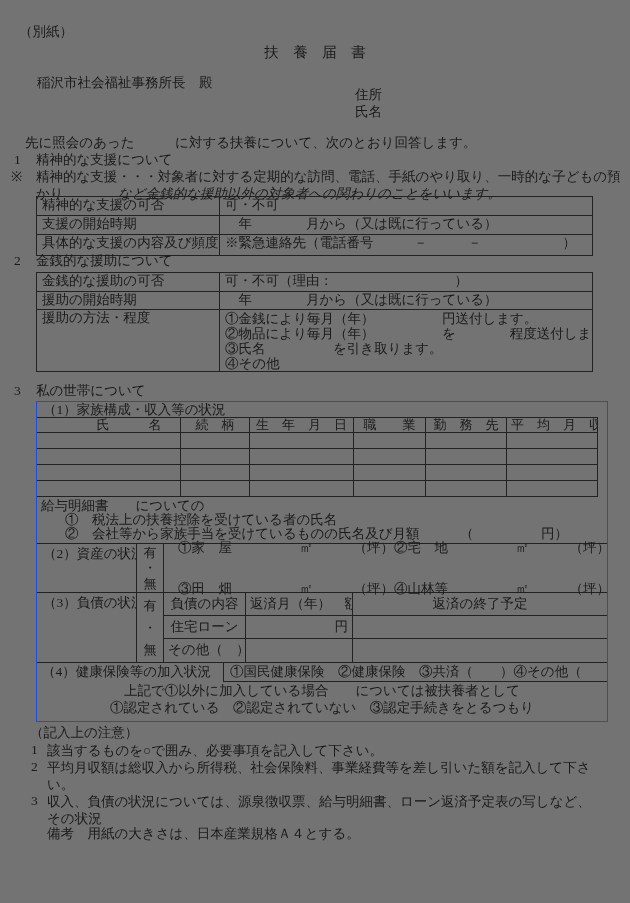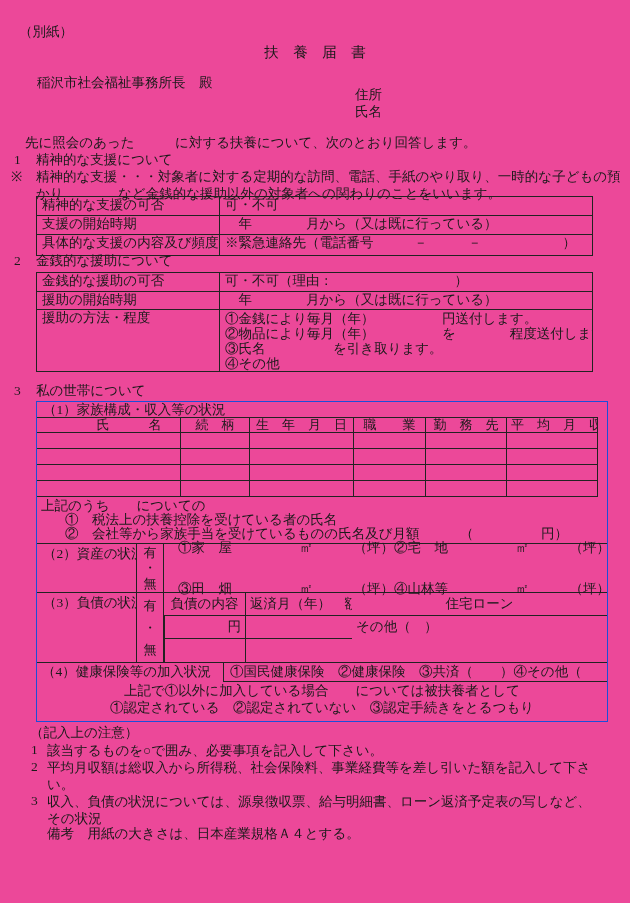--- a/index.html
+++ b/index.html
@@ -1,18 +1,18 @@
 <!DOCTYPE html>
 <html><head>
 <meta charset="utf-8">
 <style>
   html,body{margin:0;padding:0;background:#e8e8e8;}
   .page{
     position:relative;width:630px;height:903px;margin:0 auto;
-    background:#ec4899;color:#1a1a1a;
+    background:#737373;color:#1a1a1a;
     font-family:"Liberation Serif","DejaVu Serif",serif;
     font-size:13.5px;line-height:1.25;
   }
   .abs{position:absolute;}
   .center{left:0;right:0;text-align:center;}
   .heading{display:flex;}
   .heading .no{width:22px;flex:0 0 22px;}
   .notemark{width:25px;flex:0 0 25px;}
   table.frm{border-collapse:collapse;width:557px;table-layout:fixed;}
   table.frm td{border:1px solid #222;padding:0 5px;vertical-align:top;
@@ -65,21 +65,21 @@
   <div class="abs" style="left:25px;top:135px;">先に照会のあった　　　に対する扶養について、次のとおり回答します。</div>
 
   <div class="abs heading" style="left:14px;top:152px;">
     <span class="no">1</span>
     <span>精神的な支援について</span>
   </div>
   <div class="abs heading" style="left:11px;top:169px;">
     <span class="notemark">※</span>
     <span>精神的な支援・・・対象者に対する定期的な訪問、電話、手紙のやり取り、一時的な子どもの預かり</span>
   </div>
-  <div class="abs" style="left:118px;top:186px;">など金銭的な援助以外の対象者への関わりのことをいいます。</div>
+  <div class="abs" style="left:118px;top:186px;font-style:italic;">など金銭的な援助以外の対象者への関わりのことをいいます。</div>
 
   <table class="frm abs" style="left:36px;top:196px;">
     <tbody>
         <tr>
       <td class="lbl" style="height:18px;">精神的な支援の可否</td>
       <td>可・不可</td>
     </tr>
     <tr>
       <td class="lbl" style="height:18px;">支援の開始時期</td>
       <td>　年　　　　月から（又は既に行っている）</td>
@@ -166,21 +166,21 @@
             <td></td>
             <td></td>
             <td></td>
             <td></td>
             <td></td>
           </tr>
     </tbody>
       </table>
 
     <div class="s3notes">
-      <div>上記のうち　　についての</div>
+      <div>給与明細書　　についての</div>
       <div class="ind">①　税法上の扶養控除を受けている者の氏名</div>
       <div class="ind">②　会社等から家族手当を受けているものの氏名及び月額　　　（　　　　　円）</div>
     </div>
 
     <div class="rowflex" style="height:48px;">
       <div class="cell-label">（2）資産の状況</div>
       <div class="cell-toggle">
         <span>有</span>
         <span>・</span>
         <span>無</span>
@@ -194,20 +194,21 @@
     <div class="rowflex" style="height:69px;">
       <div class="cell-label">（3）負債の状況</div>
       <div class="cell-toggle">
         <span>有</span>
         <span>・</span>
         <span>無</span>
       </div>
       <div class="debt-grid">
         <div class="c bb tc">負債の内容</div>
         <div class="c bb bl tc">返済月（年）　額</div>
+        <div class="c bb bl tc">返済の終了予定</div>
         <div class="c bb tc">住宅ローン</div>
         <div class="c bb bl tr">円</div>
         <div class="c bb bl"></div>
         <div class="c">その他（　）</div>
         <div class="c bl"></div>
         <div class="c bl"></div>
       </div>
     </div>
 
     <div class="sub4-row">

